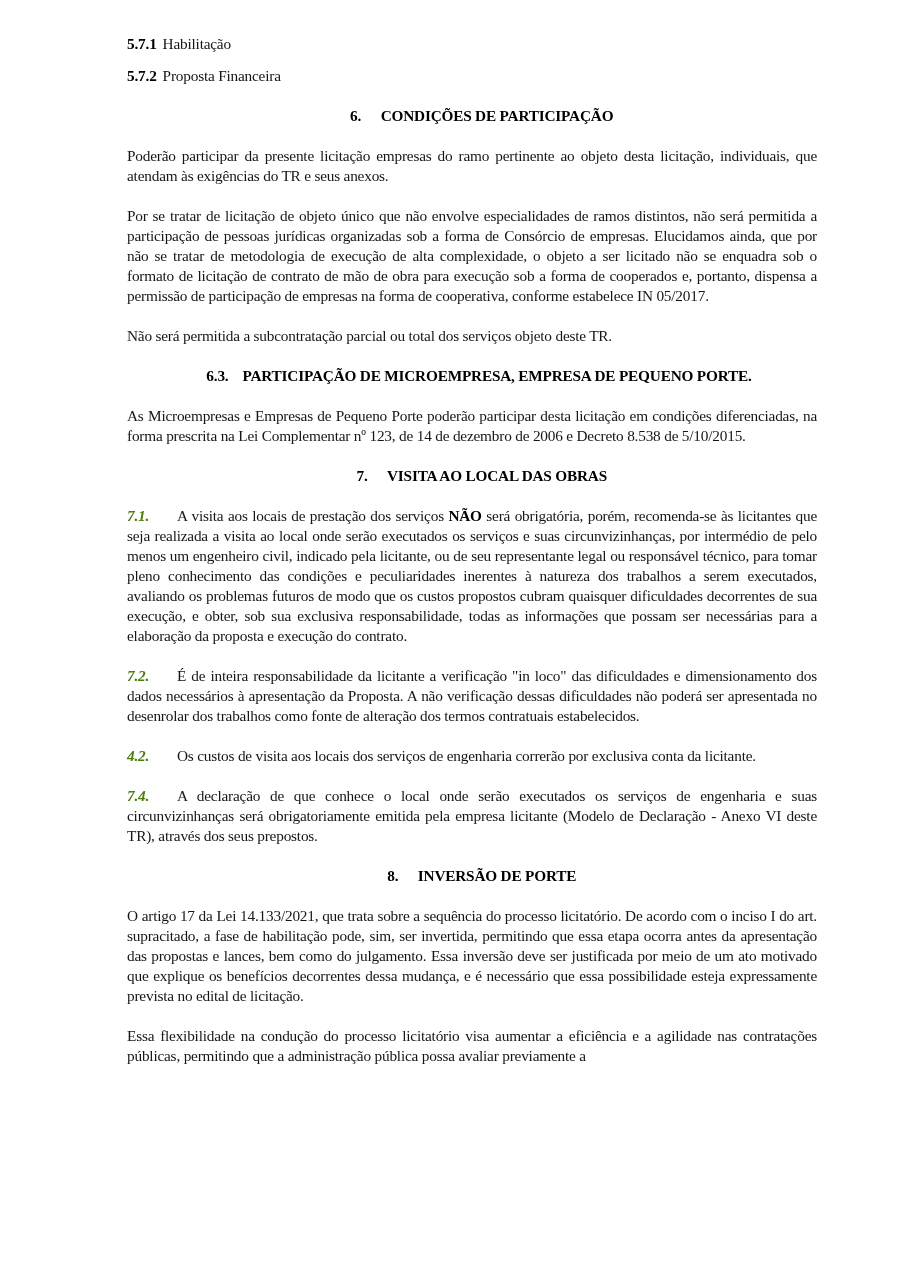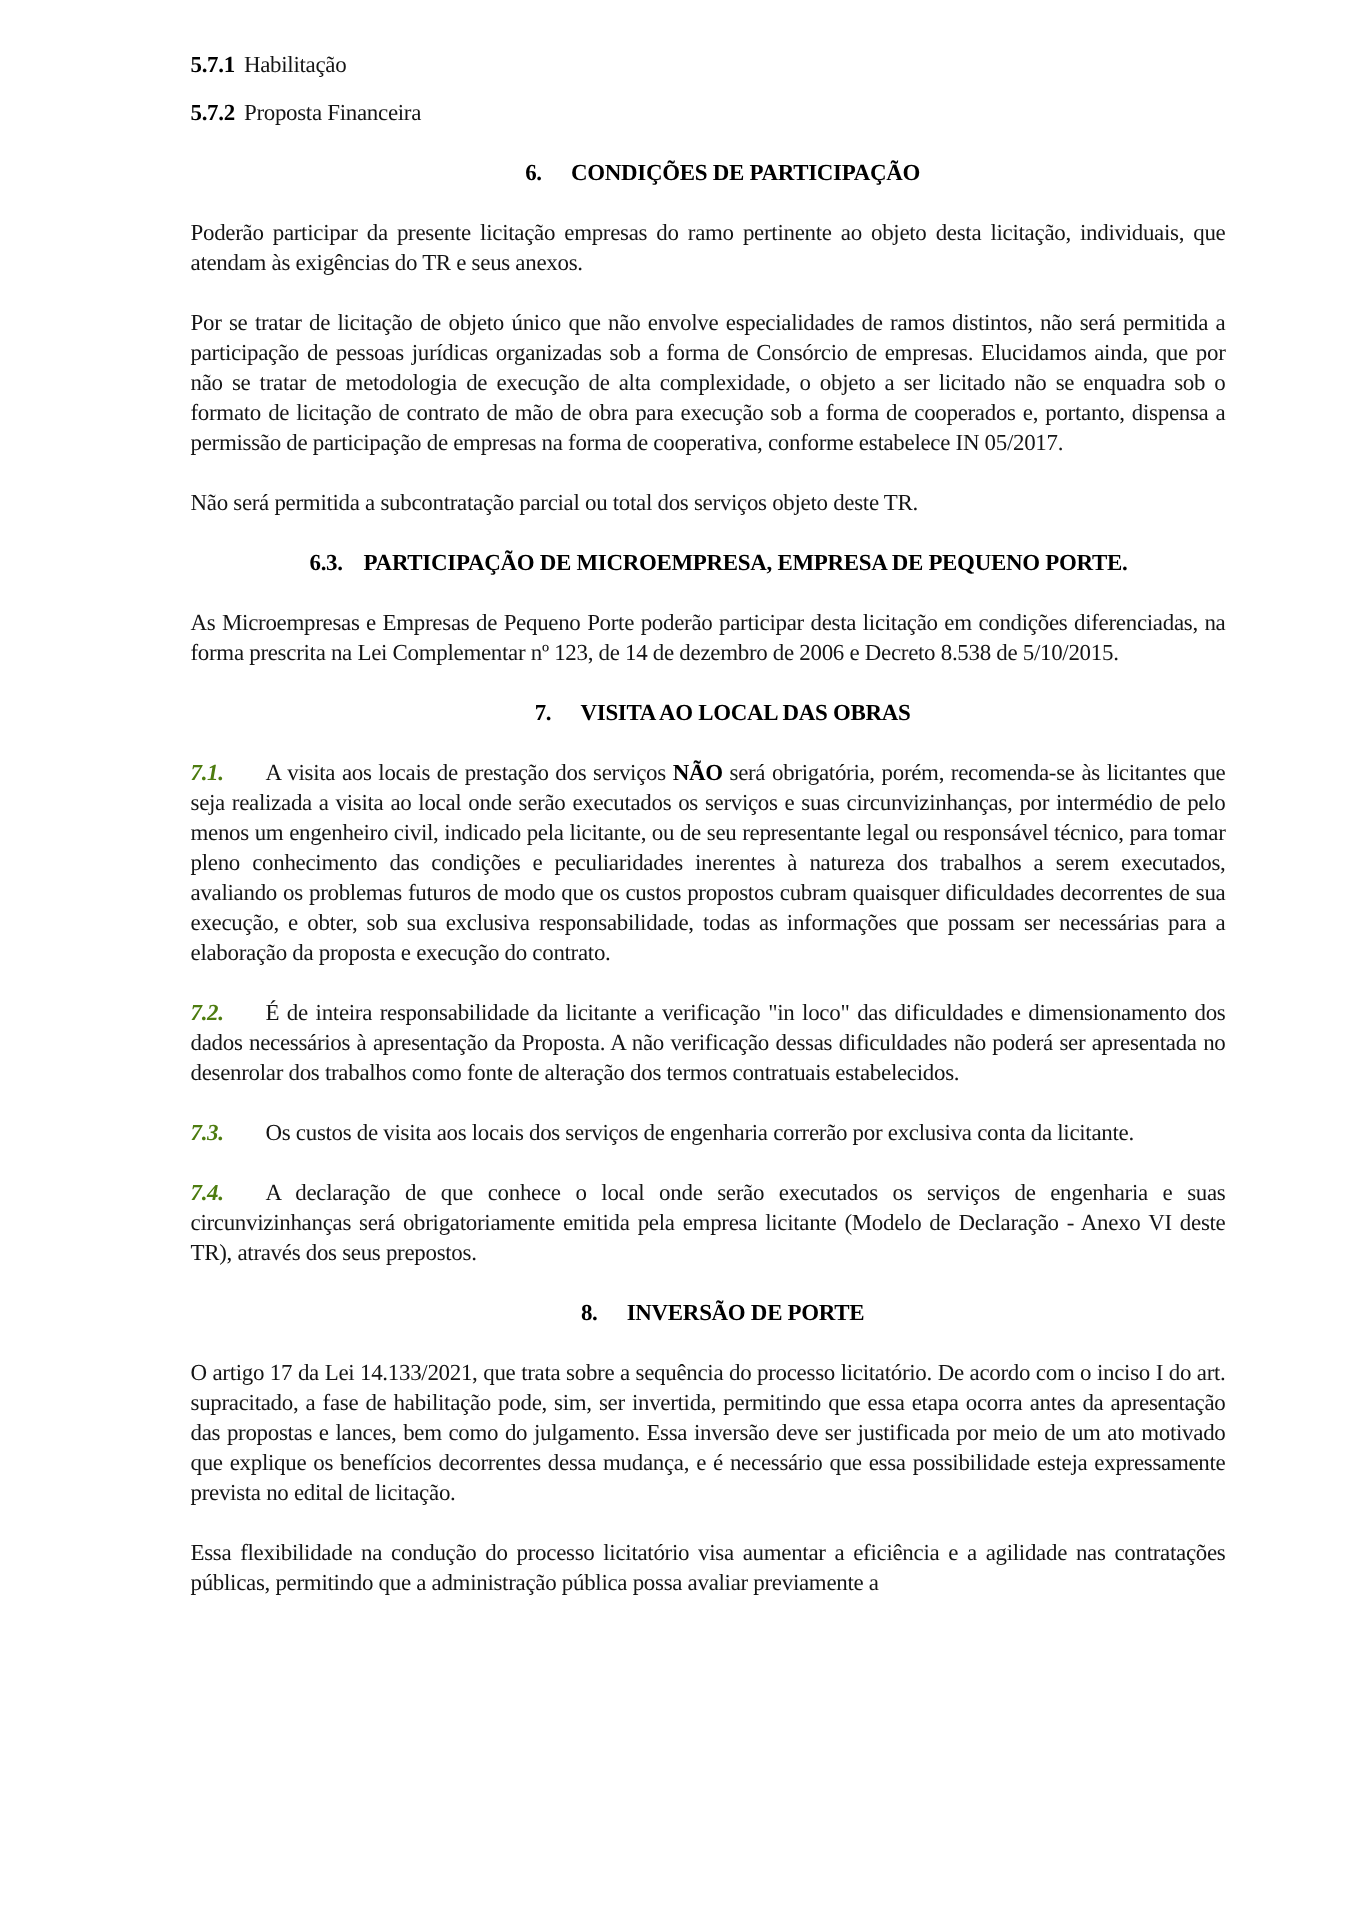--- a/index.html
+++ b/index.html
@@ -61,19 +61,19 @@
       <div class="block numline"><span class="num-label">5.7.2</span><span>Proposta Financeira</span></div>
       <div class="block heading"><span class="h-num">6.</span><span class="h-title">CONDIÇÕES DE PARTICIPAÇÃO</span></div>
       <p class="block para"><span>Poderão participar da presente licitação empresas do ramo pertinente ao objeto desta licitação, individuais, que atendam às exigências do TR e seus anexos.</span></p>
       <p class="block para"><span>Por se tratar de licitação de objeto único que não envolve especialidades de ramos distintos, não será permitida a participação de pessoas jurídicas organizadas sob a forma de Consórcio de empresas. Elucidamos ainda, que por não se tratar de metodologia de execução de alta complexidade, o objeto a ser licitado não se enquadra sob o formato de licitação de contrato de mão de obra para execução sob a forma de cooperados e, portanto, dispensa a permissão de participação de empresas na forma de cooperativa, conforme estabelece IN 05/2017.</span></p>
       <p class="block para"><span>Não será permitida a subcontratação parcial ou total dos serviços objeto deste TR.</span></p>
       <div class="block heading"><span class="h-num">6.3.</span><span class="h-title">PARTICIPAÇÃO DE MICROEMPRESA, EMPRESA DE PEQUENO PORTE.</span></div>
       <p class="block para"><span>As Microempresas e Empresas de Pequeno Porte poderão participar desta licitação em condições diferenciadas, na forma prescrita na Lei Complementar nº 123, de 14 de dezembro de 2006 e Decreto 8.538 de 5/10/2015.</span></p>
       <div class="block heading"><span class="h-num">7.</span><span class="h-title">VISITA AO LOCAL DAS OBRAS</span></div>
       <p class="block para"><span class="p-num">7.1.</span><span>A visita aos locais de prestação dos serviços </span><span class="bold">NÃO</span><span> será obrigatória, porém, recomenda-se às licitantes que seja realizada a visita ao local onde serão executados os serviços e suas circunvizinhanças, por intermédio de pelo menos um engenheiro civil, indicado pela licitante, ou de seu representante legal ou responsável técnico, para tomar pleno conhecimento das condições e peculiaridades inerentes à natureza dos trabalhos a serem executados, avaliando os problemas futuros de modo que os custos propostos cubram quaisquer dificuldades decorrentes de sua execução, e obter, sob sua exclusiva responsabilidade, todas as informações que possam ser necessárias para a elaboração da proposta e execução do contrato.</span></p>
       <p class="block para"><span class="p-num">7.2.</span><span>É de inteira responsabilidade da licitante a verificação "in loco" das dificuldades e dimensionamento dos dados necessários à apresentação da Proposta. A não verificação dessas dificuldades não poderá ser apresentada no desenrolar dos trabalhos como fonte de alteração dos termos contratuais estabelecidos.</span></p>
-      <p class="block para"><span class="p-num">7.3.</span><span>Os custos de visita aos locais dos serviços de engenharia correrão por exclusiva conta da licitante.</span></p>
+      <p class="block para"><span class="p-num">4.2.</span><span>Os custos de visita aos locais dos serviços de engenharia correrão por exclusiva conta da licitante.</span></p>
       <p class="block para"><span class="p-num">7.4.</span><span>A declaração de que conhece o local onde serão executados os serviços de engenharia e suas circunvizinhanças será obrigatoriamente emitida pela empresa licitante (Modelo de Declaração - Anexo VI deste TR), através dos seus prepostos.</span></p>
       <div class="block heading"><span class="h-num">8.</span><span class="h-title">INVERSÃO DE PORTE</span></div>
       <p class="block para"><span>O artigo 17 da Lei 14.133/2021, que trata sobre a sequência do processo licitatório. De acordo com o inciso I do art. supracitado, a fase de habilitação pode, sim, ser invertida, permitindo que essa etapa ocorra antes da apresentação das propostas e lances, bem como do julgamento. Essa inversão deve ser justificada por meio de um ato motivado que explique os benefícios decorrentes dessa mudança, e é necessário que essa possibilidade esteja expressamente prevista no edital de licitação.</span></p>
       <p class="block para"><span>Essa flexibilidade na condução do processo licitatório visa aumentar a eficiência e a agilidade nas contratações públicas, permitindo que a administração pública possa avaliar previamente a</span></p>
     </div>
 </main>
 
 </body></html>

